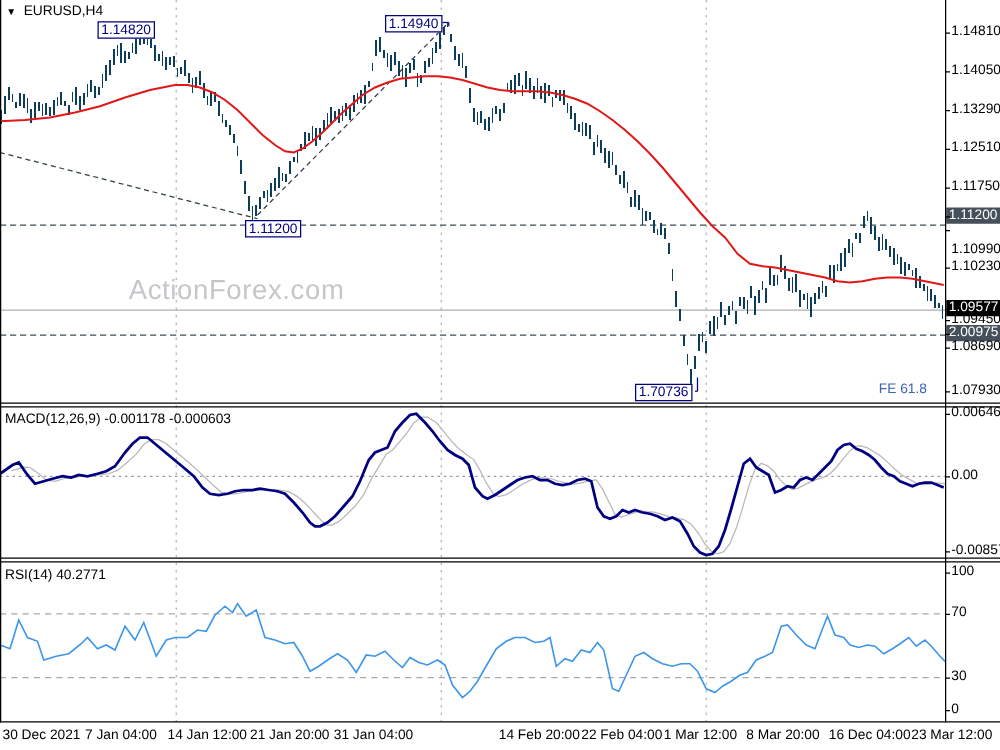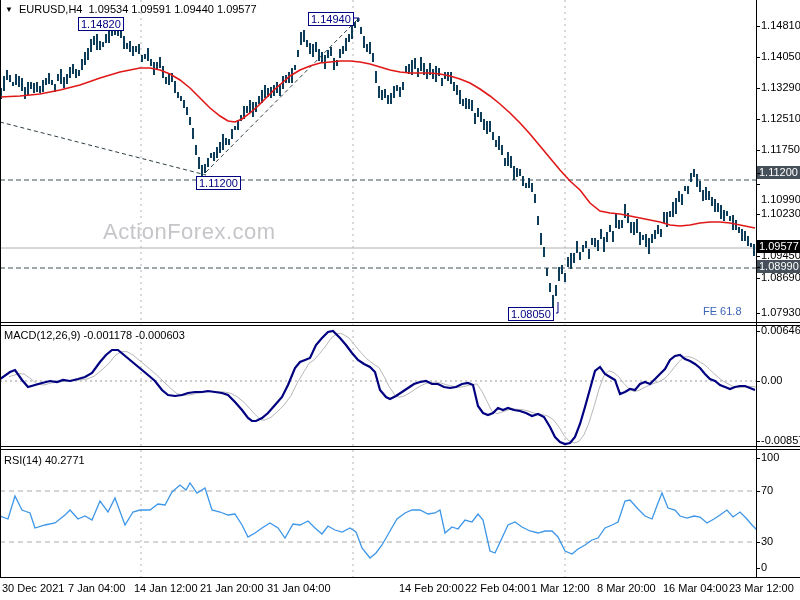--- a/index.html
+++ b/index.html
@@ -46,21 +46,20 @@
       <line x1="0" y1="491" x2="756" y2="491" stroke="#aaaaaa" stroke-width="1" stroke-dasharray="5 4"></line>
       <line x1="0" y1="542" x2="756" y2="542" stroke="#aaaaaa" stroke-width="1" stroke-dasharray="5 4"></line>
       <path d="M0 516 L8 519 L15 496 L22 510 L30 513 L35 528 L45 525 L55 523 L65 515 L70 510 L78 519 L85 516 L92 520 L100 501 L108 512 L115 498 L125 525 L133 512 L140 510 L150 510 L158 504 L165 505 L172 492 L180 485 L186 490 L190 483 L197 493 L205 488 L212 510 L220 512 L228 515 L235 514 L242 525 L248 537 L255 533 L262 528 L270 523 L278 528 L285 538 L293 524 L300 525 L308 521 L315 528 L322 534 L328 526 L335 530 L342 532 L350 528 L356 532 L362 548 L370 558 L376 553 L382 545 L390 531 L397 519 L405 513 L412 510 L420 510 L428 514 L435 513 L440 510 L445 533 L452 527 L458 529 L465 520 L472 522 L478 514 L483 520 L490 551 L495 553 L502 538 L508 525 L515 522 L522 527 L530 531 L538 533 L545 531 L552 531 L558 537 L565 551 L572 554 L578 549 L585 545 L592 540 L598 538 L605 528 L612 525 L618 522 L625 501 L630 500 L638 509 L645 516 L652 519 L658 503 L662 493 L668 508 L675 510 L680 516 L687 518 L694 516 L700 517 L707 523 L714 519 L720 515 L727 510 L733 517 L740 512 L746 518 L752 525 L757 530" stroke="#3d96e8" stroke-width="1.3" fill="none"></path>
     </svg>
 
   <div id="watermark" style="left: 103px; top: 219px; color: rgb(198, 198, 202);">ActionForex.com</div>
 
   <div id="title-bar">
     <span style="font-size:8px;">▼</span>
     <span>EURUSD,H4</span>
-    <span>1.09534 1.09591 1.09440 1.09577</span>
   </div>
 
   <div class="lbl" style="left:4px;top:329px;">MACD(12,26,9) -0.001178 -0.000603</div>
   <div class="lbl" style="left:4px;top:454px;">RSI(14) 40.2771</div>
 
   <div id="fe-label" style="left: 703px; top: 305px; color: rgb(60, 100, 181);">FE 61.8</div>
 
   <div id="axis-col">
       <div class="axis-label" style="top: 19px;">1.14810</div>
       <div class="tick" style="top: 26px;"></div>
@@ -75,21 +74,21 @@
       <div class="axis-label dark" style="top: 166px;">1.11200</div>
       <div class="tick" style="top: 173px;"></div>
       <div class="axis-label" style="top: 177px; margin-top: 16px;">1.10990</div>
       <div class="tick" style="top: 184px;"></div>
       <div class="axis-label" style="top: 207px;">1.10230</div>
       <div class="tick" style="top: 214px;"></div>
       <div class="axis-label" style="top: 249px;">1.09450</div>
       <div class="tick" style="top: 256px;"></div>
       <div class="axis-label black" style="top: 240px;">1.09577</div>
       <div class="tick" style="top: 247px;"></div>
-      <div class="axis-label dark" style="top: 260px;">1.08990</div>
+      <div class="axis-label dark" style="top: 260px;">2.00975</div>
       <div class="tick" style="top: 267px;"></div>
       <div class="axis-label" style="top: 271px;">1.08690</div>
       <div class="tick" style="top: 278px;"></div>
       <div class="axis-label" style="top: 306px;">1.07930</div>
       <div class="tick" style="top: 313px;"></div>
       <div class="axis-label" style="top: 324px;">0.006468</div>
       <div class="tick" style="top: 331px;"></div>
       <div class="axis-label" style="top: 374px;">0.00</div>
       <div class="tick" style="top: 381px;"></div>
       <div class="axis-label" style="top: 434px;">-0.008573</div>
@@ -107,28 +106,28 @@
       <div class="time-label" style="left: 2px;">30 Dec 2021</div>
       <div class="time-label" style="left: 68px;">7 Jan 04:00</div>
       <div class="time-label" style="left: 134px;">14 Jan 12:00</div>
       <div class="time-label" style="left: 200px;">21 Jan 20:00</div>
       <div class="time-label" style="left: 267px;">31 Jan 04:00</div>
       <div class="time-label" style="left: 333px; margin-top: 32px;">7 Feb 12:00</div>
       <div class="time-label" style="left: 399px;">14 Feb 20:00</div>
       <div class="time-label" style="left: 465px;">22 Feb 04:00</div>
       <div class="time-label" style="left: 531px;">1 Mar 12:00</div>
       <div class="time-label" style="left: 597px;">8 Mar 20:00</div>
-      <div class="time-label" style="left: 663px;">16 Mar 04:00</div>
+      <div class="time-label" style="left: 663px;">16 Dec 04:00</div>
       <div class="time-label" style="left: 729px;">23 Mar 12:00</div>
     </div>
   <div id="anno-layer">
       <div class="anno-box" style="left: 78px; top: 17px;">1.14820</div>
       <div class="anno-box" style="left: 308px; top: 12px;">1.14940</div>
       <div class="anno-box" style="left: 196px; top: 176px;">1.11200</div>
-      <div class="anno-box" style="left: 508px; top: 307px;">1.08050</div>
+      <div class="anno-box" style="left: 508px; top: 307px;">1.70736</div>
     </div>
   <div id="frame-layer">
       <div class="sep" style="top: 322px;"></div>
       <div class="sep" style="top: 325px;"></div>
       <div class="sep" style="top: 446px;"></div>
       <div class="sep" style="top: 449px;"></div>
       <div class="sep" style="top: 577px;"></div>
       <div class="vline" style="left: 0px; top: 0px; height: 578px;"></div>
       <div class="vline" style="left: 756px; top: 0px; height: 578px;"></div>
     </div>

